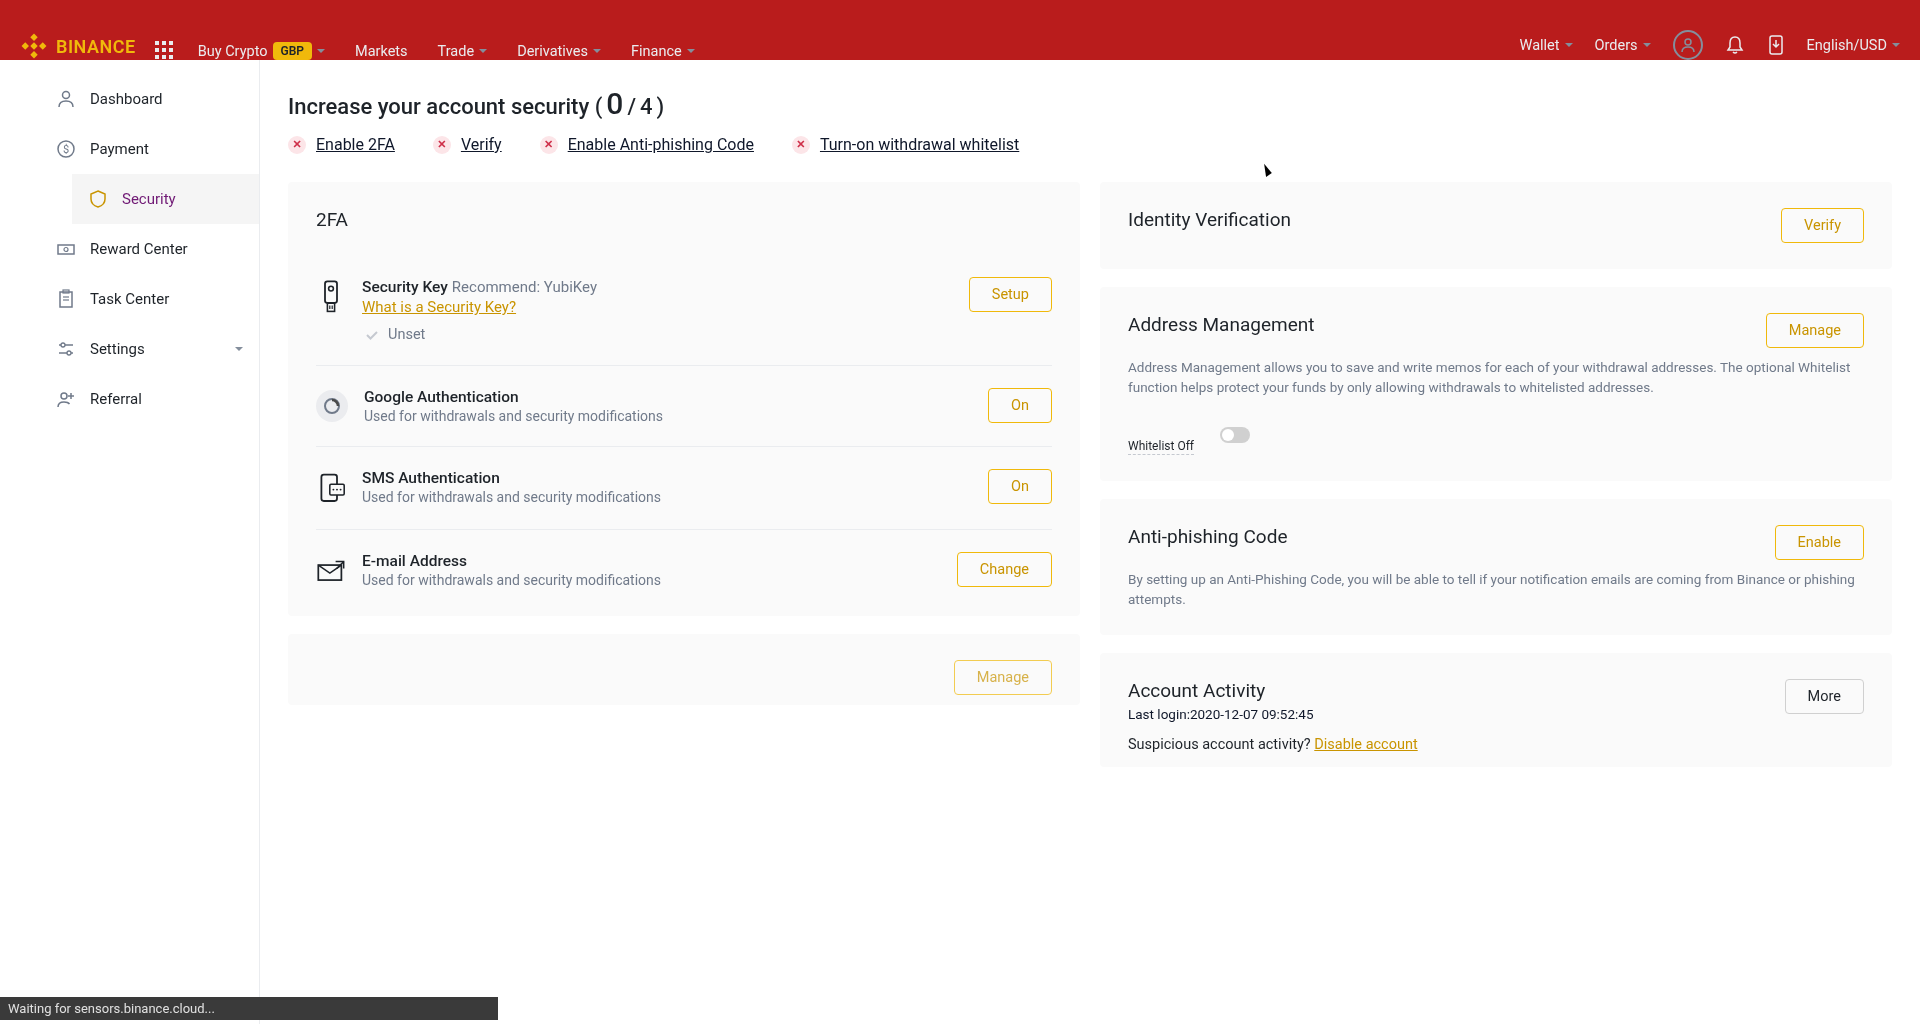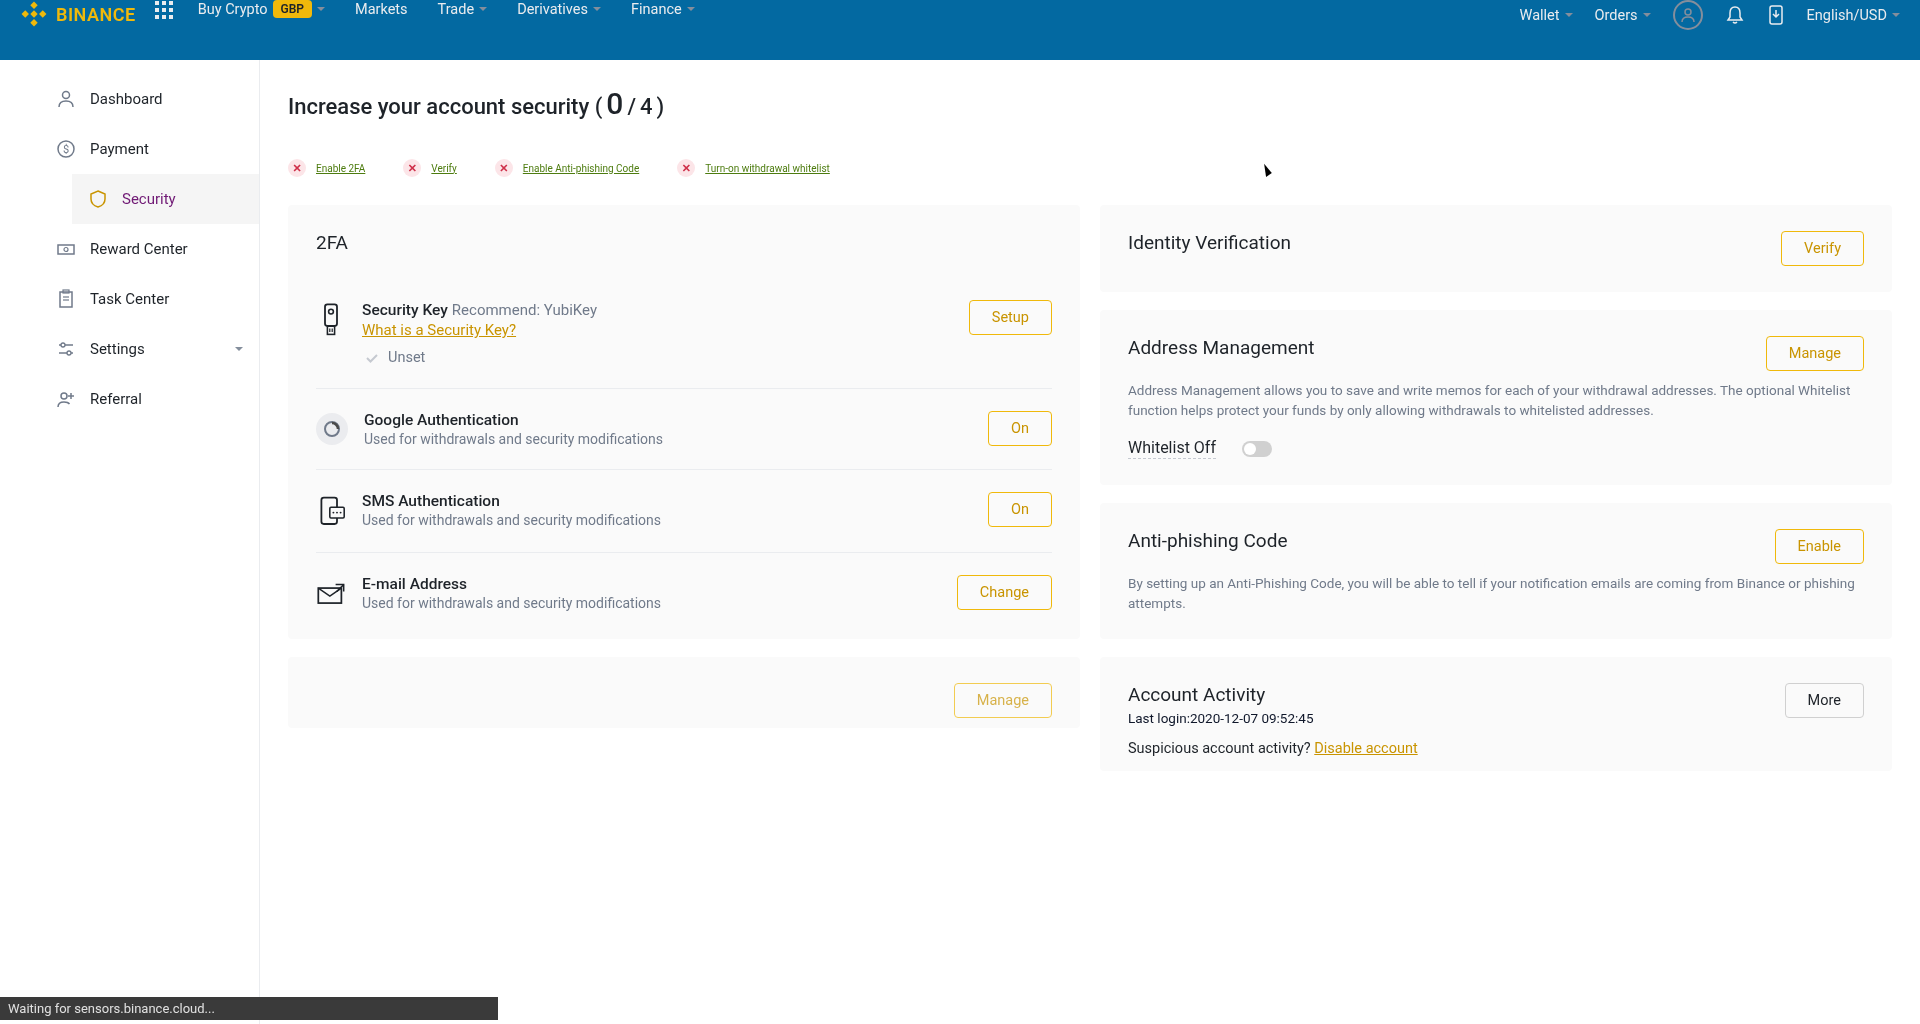--- a/index.html
+++ b/index.html
@@ -1,19 +1,19 @@
 <!DOCTYPE html>
 <html><head>
 <meta charset="utf-8">
 <style>
 * { margin: 0; padding: 0; box-sizing: border-box; font-family: -apple-system, BlinkMacSystemFont, "Segoe UI", Roboto, Arial, sans-serif; }
 body { background: #fff; color: #1e2329; }
 
 
-.header { background: #0369a1; height: 60px; display: flex; align-items: flex-start; padding: 0 20px; }
+.header { background: #b91c1c; height: 60px; display: flex; align-items: flex-end; padding: 0 20px; }
 .logo { display: flex; align-items: center; gap: 8px; margin-right: 18px; }
 .logo-icon { width: 28px; height: 28px; }
 .logo-text { color: #f0b90b; font-weight: 600; font-size: 18px; letter-spacing: 0.5px; }
 .grid-icon { width: 20px; height: 20px; margin-right: 24px; color: #fff; cursor: pointer; }
 .nav-menu { display: flex; gap: 30px; align-items: center; flex: 1; }
 .nav-item { color: #eaecef; font-size: 14.5px; display: flex; align-items: center; gap: 5px; cursor: pointer; }
 .badge-gbp { background: #f0b90b; color: #1e2329; padding: 2px 8px; border-radius: 4px; font-size: 12px; font-weight: 600; }
 .nav-right { display: flex; gap: 22px; align-items: center; }
 .header-icon { color: #eaecef; cursor: pointer; }
 .avatar-circle { width: 30px; height: 30px; border: 2px solid #848e9c; border-radius: 50%; display: flex; align-items: center; justify-content: center; }
@@ -22,26 +22,26 @@
 
 .container { display: flex; min-height: calc(100vh - 60px); padding-left: 40px; }
 .sidebar { width: 220px; background: #fff; border-right: 1px solid #eaecef; padding-top: 14px; }
 .sidebar-item { display: flex; align-items: center; gap: 14px; padding: 15px 16px; font-size: 15px; color: #1e2329; cursor: pointer; }
 .sidebar-item.active { background: #f5f5f5; color: #701a75; margin-left: 32px; }
 .sidebar-item.active .sb-icon { color: #c99400; }
 .sb-icon { width: 20px; height: 20px; color: #707a8a; flex-shrink: 0; }
 .sidebar-item .expand { margin-left: auto; }
 
 .main { flex: 1; padding: 26px 28px; background: #fff; }
-.page-title { font-size: 22px; font-weight: 500; color: #1e2329; margin-bottom: 38px; display: flex; align-items: baseline; gap: 4px; }
+.page-title { font-size: 22px; font-weight: 500; color: #1e2329; margin-bottom: 14px; display: flex; align-items: baseline; gap: 4px; }
 .page-title .big { font-size: 30px; font-weight: 500; }
 .security-links { display: flex; gap: 38px; margin-bottom: 28px; }
 .sec-link { display: flex; align-items: center; gap: 10px; cursor: pointer; }
 .x-badge { width: 18px; height: 18px; border-radius: 50%; background: #fce5e8; display: flex; align-items: center; justify-content: center; color: #cf304a; font-size: 11px; font-weight: bold; }
-.sec-link-text { text-decoration: underline; color: #4d7c0f; font-size: 10px; }
+.sec-link-text { text-decoration: underline; color: #0f172a; font-size: 16px; }
 
 .cards { display: flex; gap: 20px; }
 .col-left { flex: 1; }
 .col-right { flex: 1; display: flex; flex-direction: column; gap: 18px; }
 
 .card { background: #fafafa; border-radius: 4px; padding: 26px 28px; }
 .card-title { font-size: 19px; font-weight: 400; margin-bottom: 24px; }
 .card-header-row { display: flex; justify-content: space-between; align-items: flex-start; }
 .card-header-row .card-title { margin-bottom: 0; }
 .card-desc { color: #707a8a; font-size: 13.5px; line-height: 1.45; margin-top: 10px; }
@@ -57,21 +57,21 @@
 .twofa-label { font-size: 15.5px; font-weight: 500; color: #1e2329; }
 .twofa-hint { color: #707a8a; font-size: 15px; margin-left: 4px; font-weight: 400; }
 .twofa-link { color: #c99400; text-decoration: underline; font-size: 15px; display: block; margin-top: 2px; cursor: pointer; }
 .twofa-sub { color: #707a8a; font-size: 14px; margin-top: 2px; }
 .twofa-status { display: flex; align-items: center; gap: 8px; color: #707a8a; font-size: 14.5px; margin-top: 10px; margin-left: 2px; }
 .check-gray { color: #c5c9d0; }
 
 .google-auth-icon { width: 32px; height: 32px; border-radius: 50%; background: #ebecef; display: flex; align-items: center; justify-content: center; flex-shrink: 0; margin-top: 2px; }
 
 .whitelist-row { display: flex; align-items: center; gap: 26px; margin-top: 18px; }
-.whitelist-label { font-size: 16px; color: #1e2329; border-bottom: 1px dashed #c5c9d0; padding-bottom: 1px; }
+.whitelist-label { font-size: 12px; color: #1e2329; border-bottom: 1px dashed #c5c9d0; padding-bottom: 1px; margin-top: 24px; }
 .toggle { width: 30px; height: 16px; background: #d0d0d0; border-radius: 10px; position: relative; cursor: pointer; }
 .toggle::after { content: ''; position: absolute; width: 12px; height: 12px; background: #fff; border-radius: 50%; top: 2px; left: 2px; }
 
 .activity-sub { color: #0f172a; font-size: 13.5px; margin-top: 4px; }
 .activity-suspicious { font-size: 14.5px; margin-top: 14px; }
 .disable-link { color: #c99400; text-decoration: underline; cursor: pointer; }
 
 .status-bar { position: fixed; bottom: 4px; left: 0; background: #3a3a3a; color: #e0e0e0; font-size: 13px; padding: 4px 8px; width: 498px; }
 
 .cursor { position: absolute; top: 164px; left: 1262px; width: 0; height: 0; border-left: 6px solid transparent; border-right: 1px solid transparent; border-bottom: 12px solid black; transform: rotate(-35deg); pointer-events: none; }

